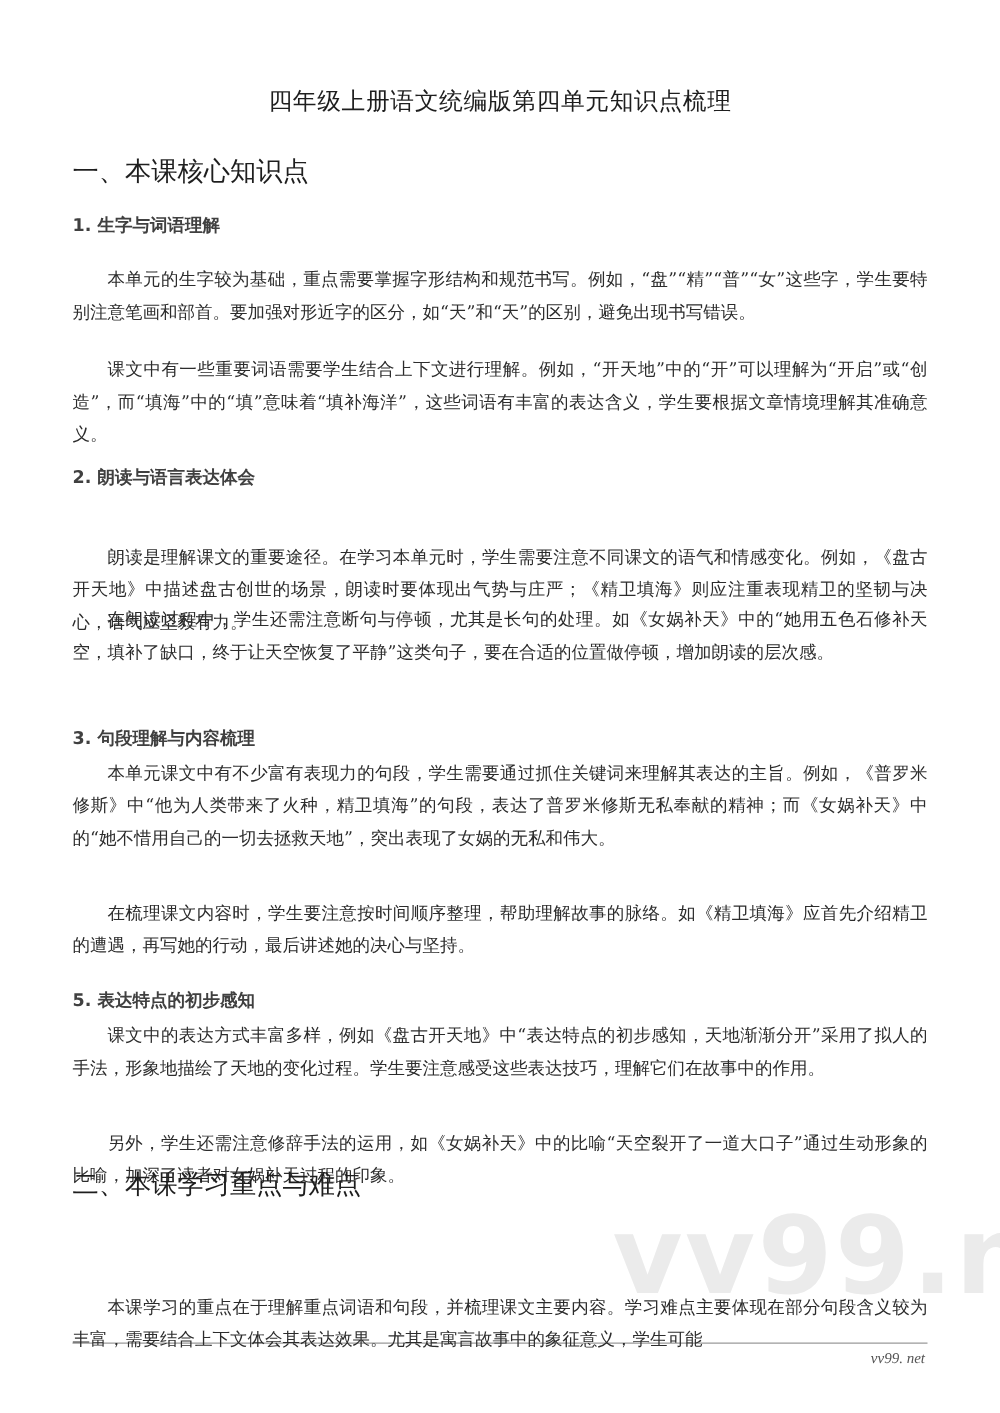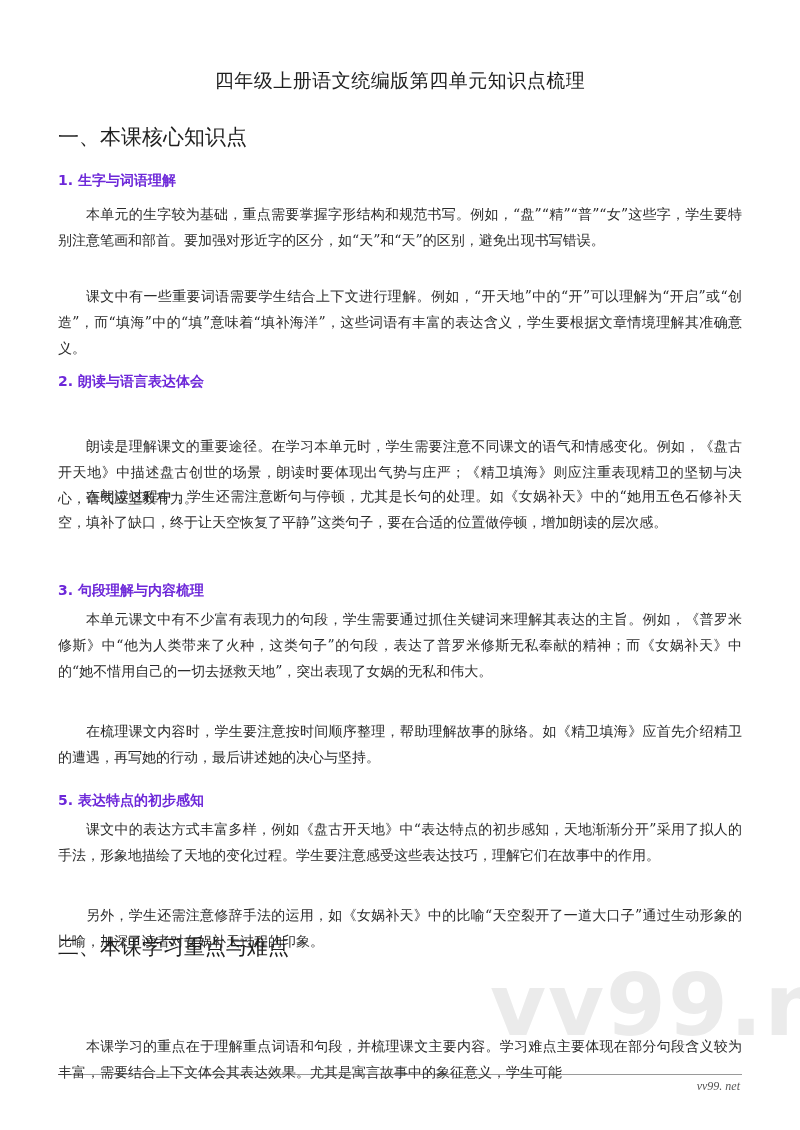--- a/index.html
+++ b/index.html
@@ -42,21 +42,21 @@
       color: #1e1e1e;
       margin: 0;
       font-weight: normal;
     }
     .h2 {
       position: absolute;
       left: 0;
       font-family: "DejaVu Sans", "Liberation Sans", sans-serif;
       font-size: 14px;
       font-weight: bold;
-      color: #6d28d9;
+      color: #404040;
       margin: 0;
     }
     .para {
       position: absolute;
       left: 0;
       width: 684px;
       font-size: 14px;
       line-height: 26px;
       text-indent: 28px;
       text-align: justify;
@@ -98,29 +98,29 @@
 <body>
 
 <div class="watermark">vv99.net</div>
 
 <div class="page content">
   <h1 class="doc-title">四年级上册语文统编版第四单元知识点梳理</h1>
 
   <h2 class="h1" style="top:123px;">一、本课核心知识点</h2>
 
   <h3 class="h2" style="top:172px;">1. 生字与词语理解</h3>
-  <p class="para" style="top:201px;">本单元的生字较为基础，重点需要掌握字形结构和规范书写。例如，“盘”“精”“普”“女”这些字，学生要特别注意笔画和部首。要加强对形近字的区分，如“天”和“天”的区别，避免出现书写错误。</p>
+  <p class="para" style="top:211px;">本单元的生字较为基础，重点需要掌握字形结构和规范书写。例如，“盘”“精”“普”“女”这些字，学生要特别注意笔画和部首。要加强对形近字的区分，如“天”和“天”的区别，避免出现书写错误。</p>
   <p class="para" style="top:283px;">课文中有一些重要词语需要学生结合上下文进行理解。例如，“开天地”中的“开”可以理解为“开启”或“创造”，而“填海”中的“填”意味着“填补海洋”，这些词语有丰富的表达含义，学生要根据文章情境理解其准确意义。</p>
 
   <h3 class="h2" style="top:373px;">2. 朗读与语言表达体会</h3>
   <p class="para" style="top:397px;margin-top:36px;">朗读是理解课文的重要途径。在学习本单元时，学生需要注意不同课文的语气和情感变化。例如，《盘古开天地》中描述盘古创世的场景，朗读时要体现出气势与庄严；《精卫填海》则应注重表现精卫的坚韧与决心，语气应坚毅有力。</p>
   <p class="para" style="top:483px;">在朗读过程中，学生还需注意断句与停顿，尤其是长句的处理。如《女娲补天》中的“她用五色石修补天空，填补了缺口，终于让天空恢复了平静”这类句子，要在合适的位置做停顿，增加朗读的层次感。</p>
 
   <h3 class="h2" style="top:582px;">3. 句段理解与内容梳理</h3>
-  <p class="para" style="top:606px;">本单元课文中有不少富有表现力的句段，学生需要通过抓住关键词来理解其表达的主旨。例如，《普罗米修斯》中“他为人类带来了火种，这类句子”的句段，表达了普罗米修斯无私奉献的精神；而《女娲补天》中的“她不惜用自己的一切去拯救天地”，突出表现了女娲的无私和伟大。</p>
+  <p class="para" style="top:606px;">本单元课文中有不少富有表现力的句段，学生需要通过抓住关键词来理解其表达的主旨。例如，《普罗米修斯》中“他为人类带来了火种，精卫填海”的句段，表达了普罗米修斯无私奉献的精神；而《女娲补天》中的“她不惜用自己的一切去拯救天地”，突出表现了女娲的无私和伟大。</p>
   <p class="para" style="top:718px;">在梳理课文内容时，学生要注意按时间顺序整理，帮助理解故事的脉络。如《精卫填海》应首先介绍精卫的遭遇，再写她的行动，最后讲述她的决心与坚持。</p>
 
   <h3 class="h2" style="top:792px;">5. 表达特点的初步感知</h3>
   <p class="para" style="top:816px;">课文中的表达方式丰富多样，例如《盘古开天地》中“表达特点的初步感知，天地渐渐分开”采用了拟人的手法，形象地描绘了天地的变化过程。学生要注意感受这些表达技巧，理解它们在故事中的作用。</p>
   <p class="para" style="top:902px;">另外，学生还需注意修辞手法的运用，如《女娲补天》中的比喻“天空裂开了一道大口子”通过生动形象的比喻，加深了读者对女娲补天过程的印象。</p>
 
   <h2 class="h1" style="top:933px;">二、本课学习重点与难点</h2>
   <p class="para" style="top:1013px;margin-top:20px;">本课学习的重点在于理解重点词语和句段，并梳理课文主要内容。学习难点主要体现在部分句段含义较为丰富，需要结合上下文体会其表达效果。尤其是寓言故事中的象征意义，学生可能</p>
 </div>
 

